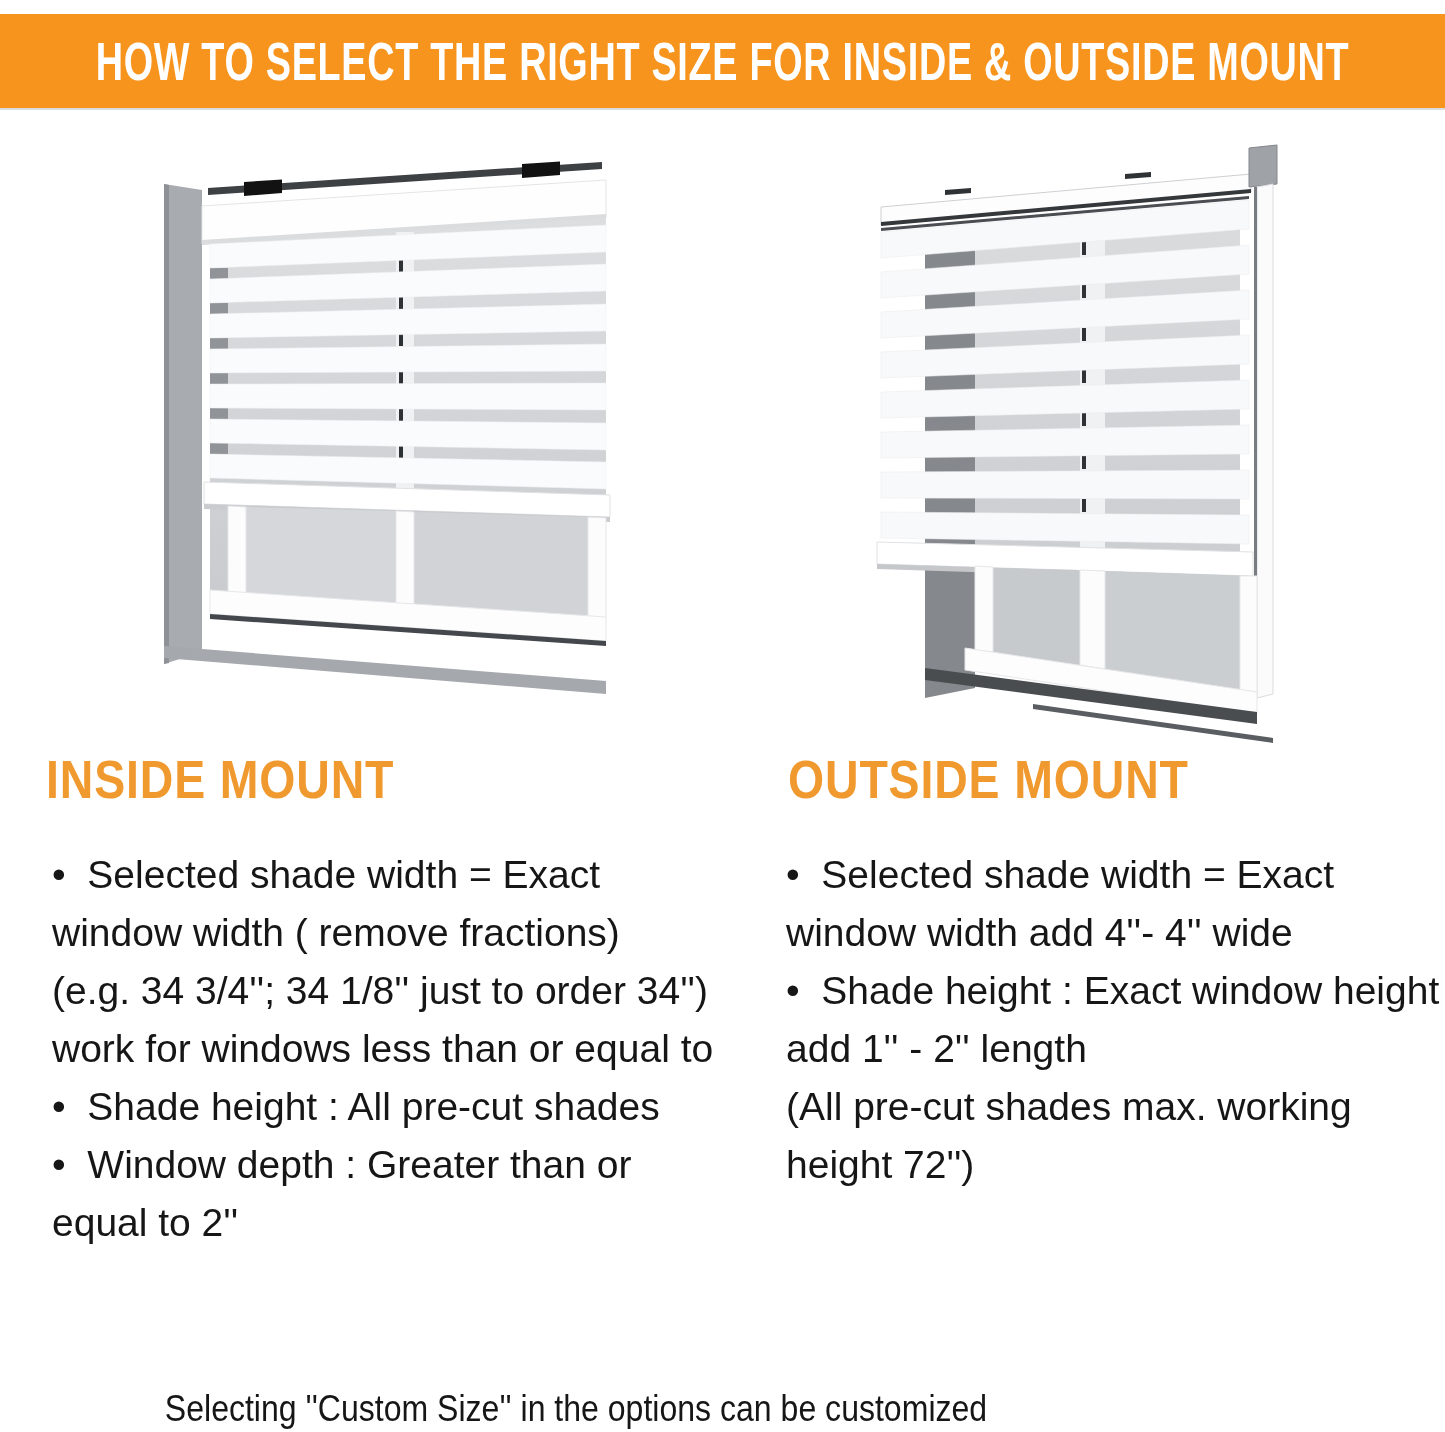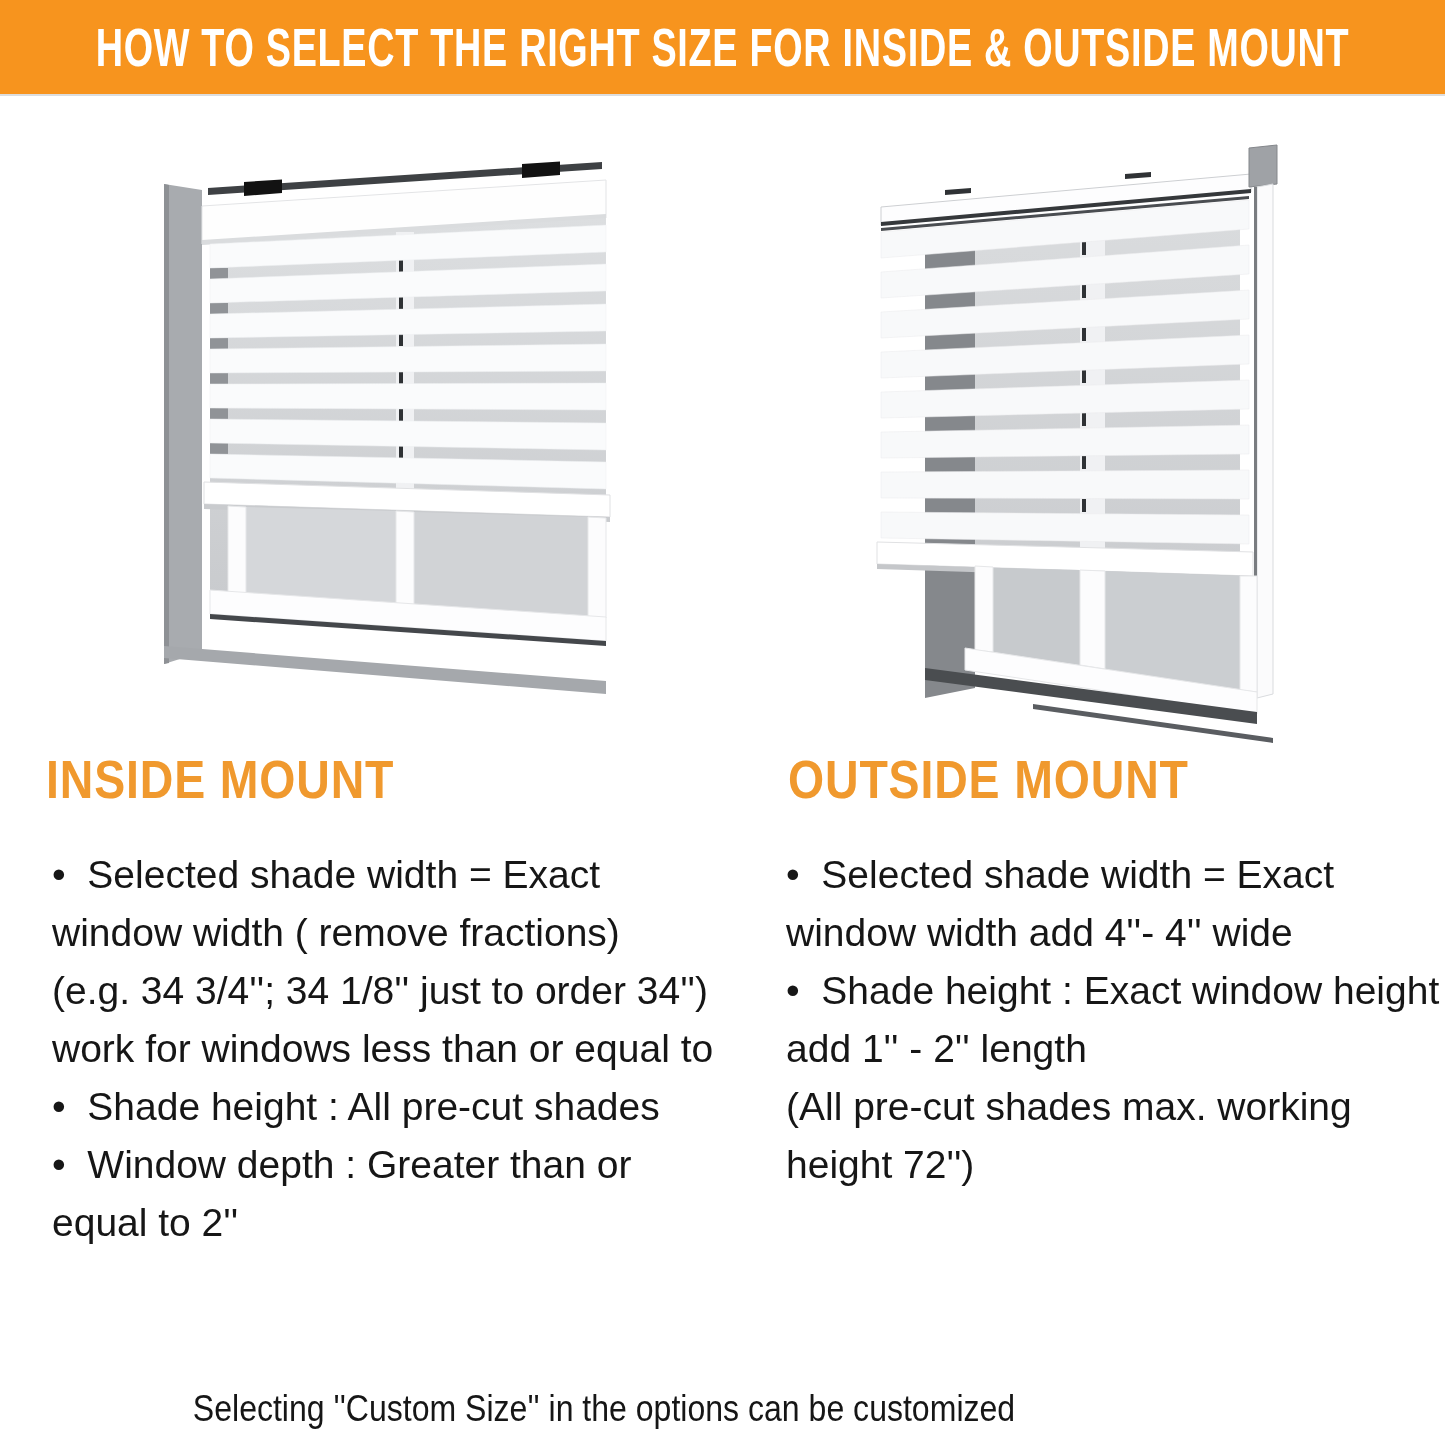--- a/index.html
+++ b/index.html
@@ -4,21 +4,21 @@
 <style>
   html,body { margin:0; padding:0; }
   body {
     width:1445px; height:1432px;
     background:#FFFFFF;
     position:relative;
     overflow:hidden;
     font-family:"Liberation Sans", sans-serif;
   }
   .banner {
-    position:absolute; left:0; top:0; width:1445px; height:96px;
+    position:absolute; left:0; top:14px; width:1445px; height:96px;
     display:flex; align-items:center; justify-content:center;
     border-bottom:2px solid #DCDDDE;
     box-sizing:border-box;
   }
   .banner-title {
     font-size:54px; font-weight:bold; letter-spacing:1px;
     white-space:nowrap;
     transform:scaleX(0.70);
     transform-origin:center center;
   }
@@ -36,21 +36,21 @@
   #outside-heading { left:788px; top:748px; }
   .bullets {
     position:absolute; top:846px;
     font-size:39px; line-height:58px;
   }
   #inside-bullets  { left:30px;  width:705px; }
   #outside-bullets { left:764px; width:680px; }
   .text-line { white-space:pre;margin-left:22px; }
   .footer-note {
     position:absolute; left:0; top:1388px; width:1152px;
-    text-align:center; font-size:36px;margin-left:28px;
+    text-align:center; font-size:36px;
   }
   .footer-note .note-text {
     display:inline-block; white-space:nowrap;
     transform:scaleX(0.89);
     transform-origin:center center;
   }
   svg { display:block; width:100%; height:100%; }
 </style>
 </head>
 <body>

